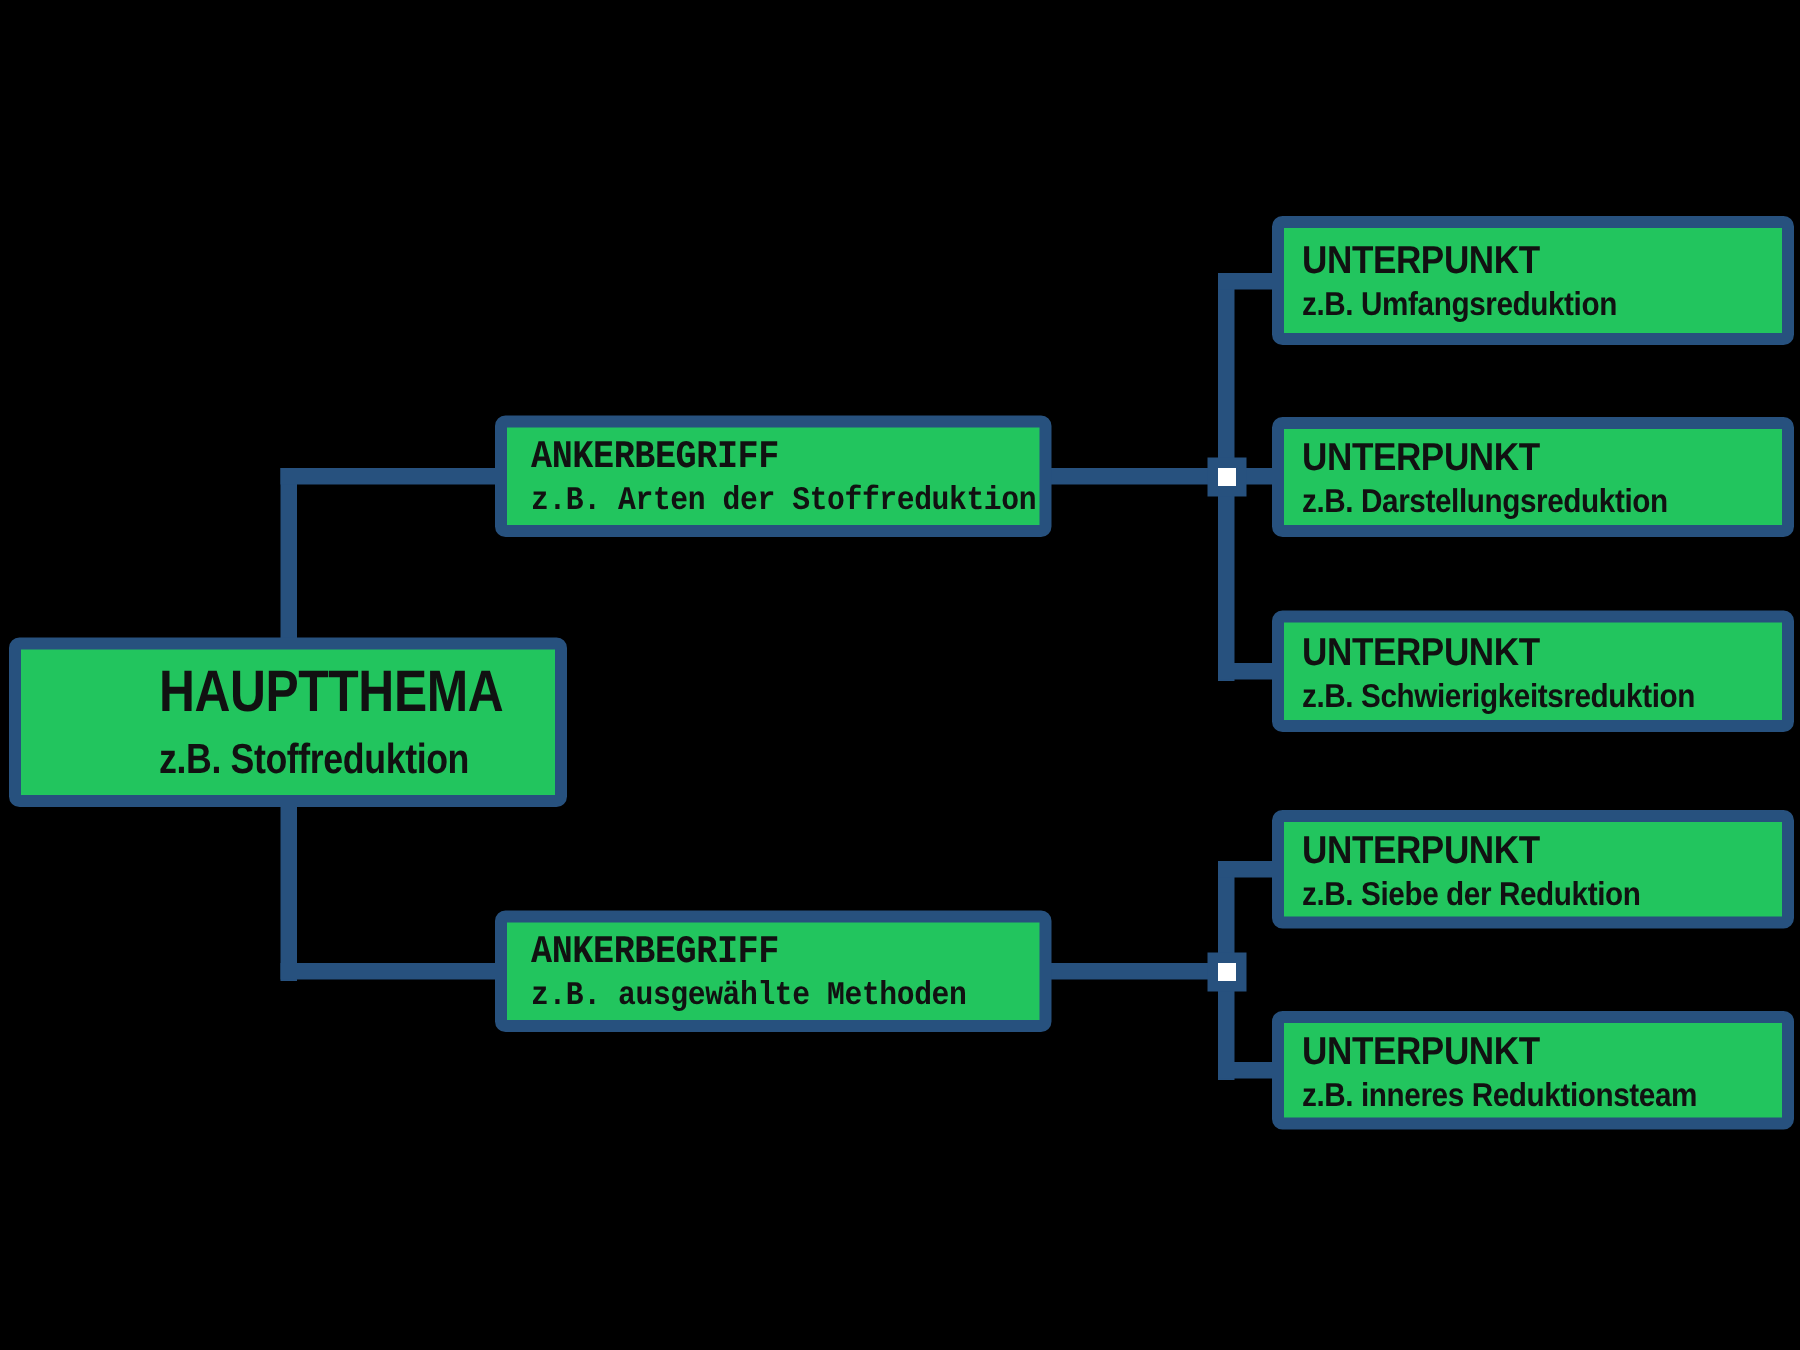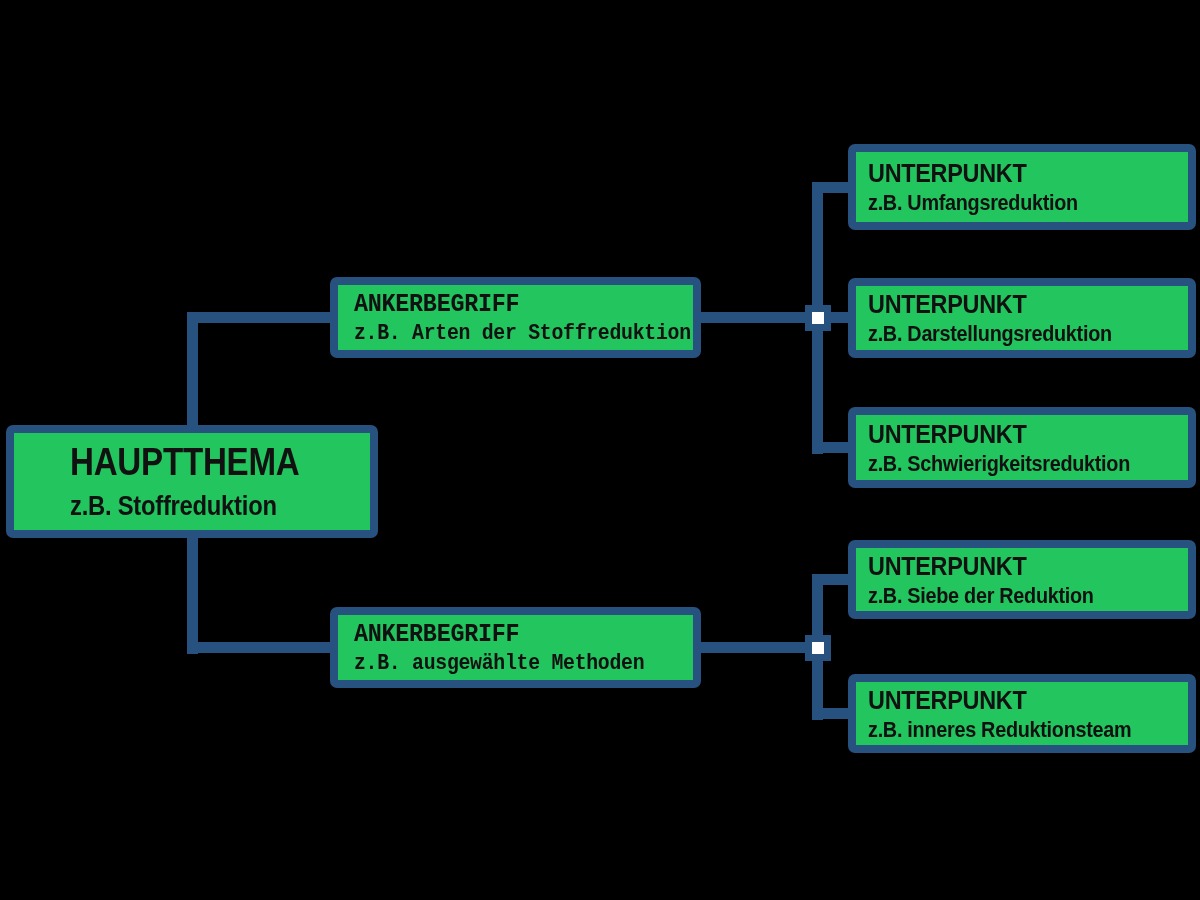--- a/index.html
+++ b/index.html
@@ -11,21 +11,21 @@
   .node{
     position:absolute;box-sizing:border-box;background:#22c55e;
     border:8px solid #27517E;border-radius:7px;
     display:flex;flex-direction:column;justify-content:center;
   }
   .node .title,.node .subtitle{
     color:#111111;font-weight:bold;line-height:1.08;
     display:inline-block;transform:scaleX(.9);transform-origin:0 50%;
     white-space:nowrap;letter-spacing:-0.3px;
   }
-  .main-node{left:6px;top:425px;width:372px;height:113px;padding-left:56px;}
+  .main-node{left:6px;top:425px;width:372px;height:113px;padding-left:92px;}
   .main-node .title{font-size:39px;transform:scaleX(.85);}
   .main-node .subtitle{font-size:28px;margin-top:8px;transform:scaleX(.85);}
   .anchor-node{left:330px;width:371px;height:81px;padding-left:16px;font-family:Liberation Mono, monospace;}
   .anchor-node .title{font-size:26px;}
   .anchor-node .subtitle{font-size:22px;margin-top:4px;}
   .sub-node{left:848px;width:348px;padding-left:12px;}
   .sub-node .title{font-size:26px;}
   .sub-node .subtitle{font-size:22px;margin-top:4px;}
   
   .v-left{left:187px;top:312px;width:11px;height:342px;}

